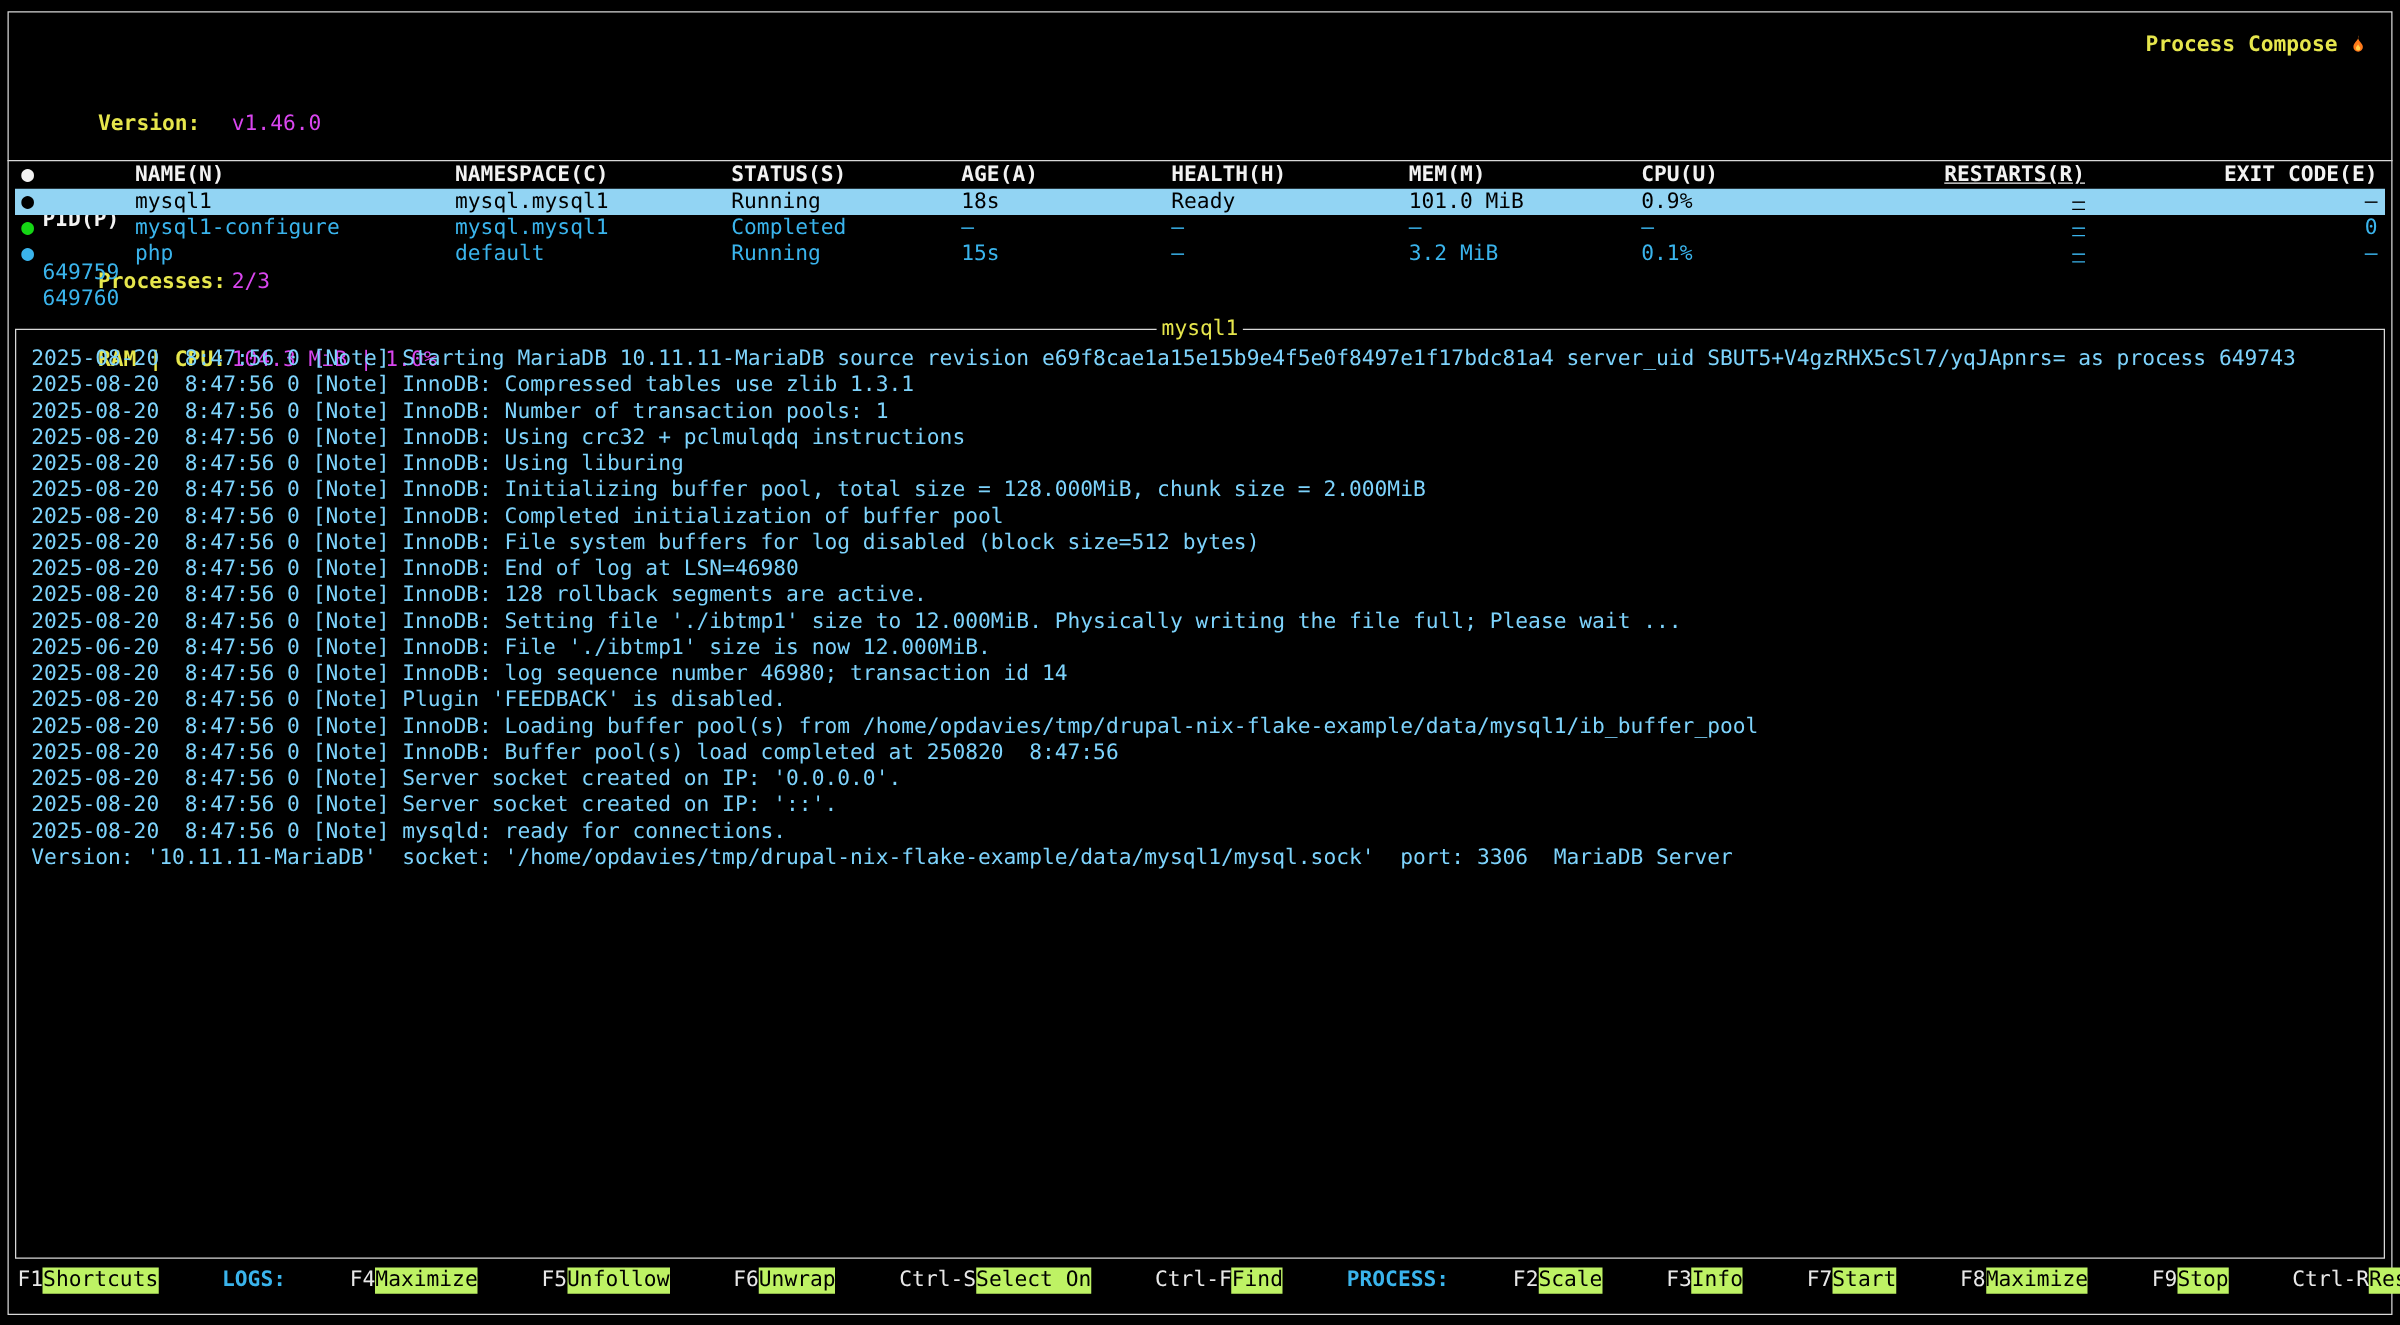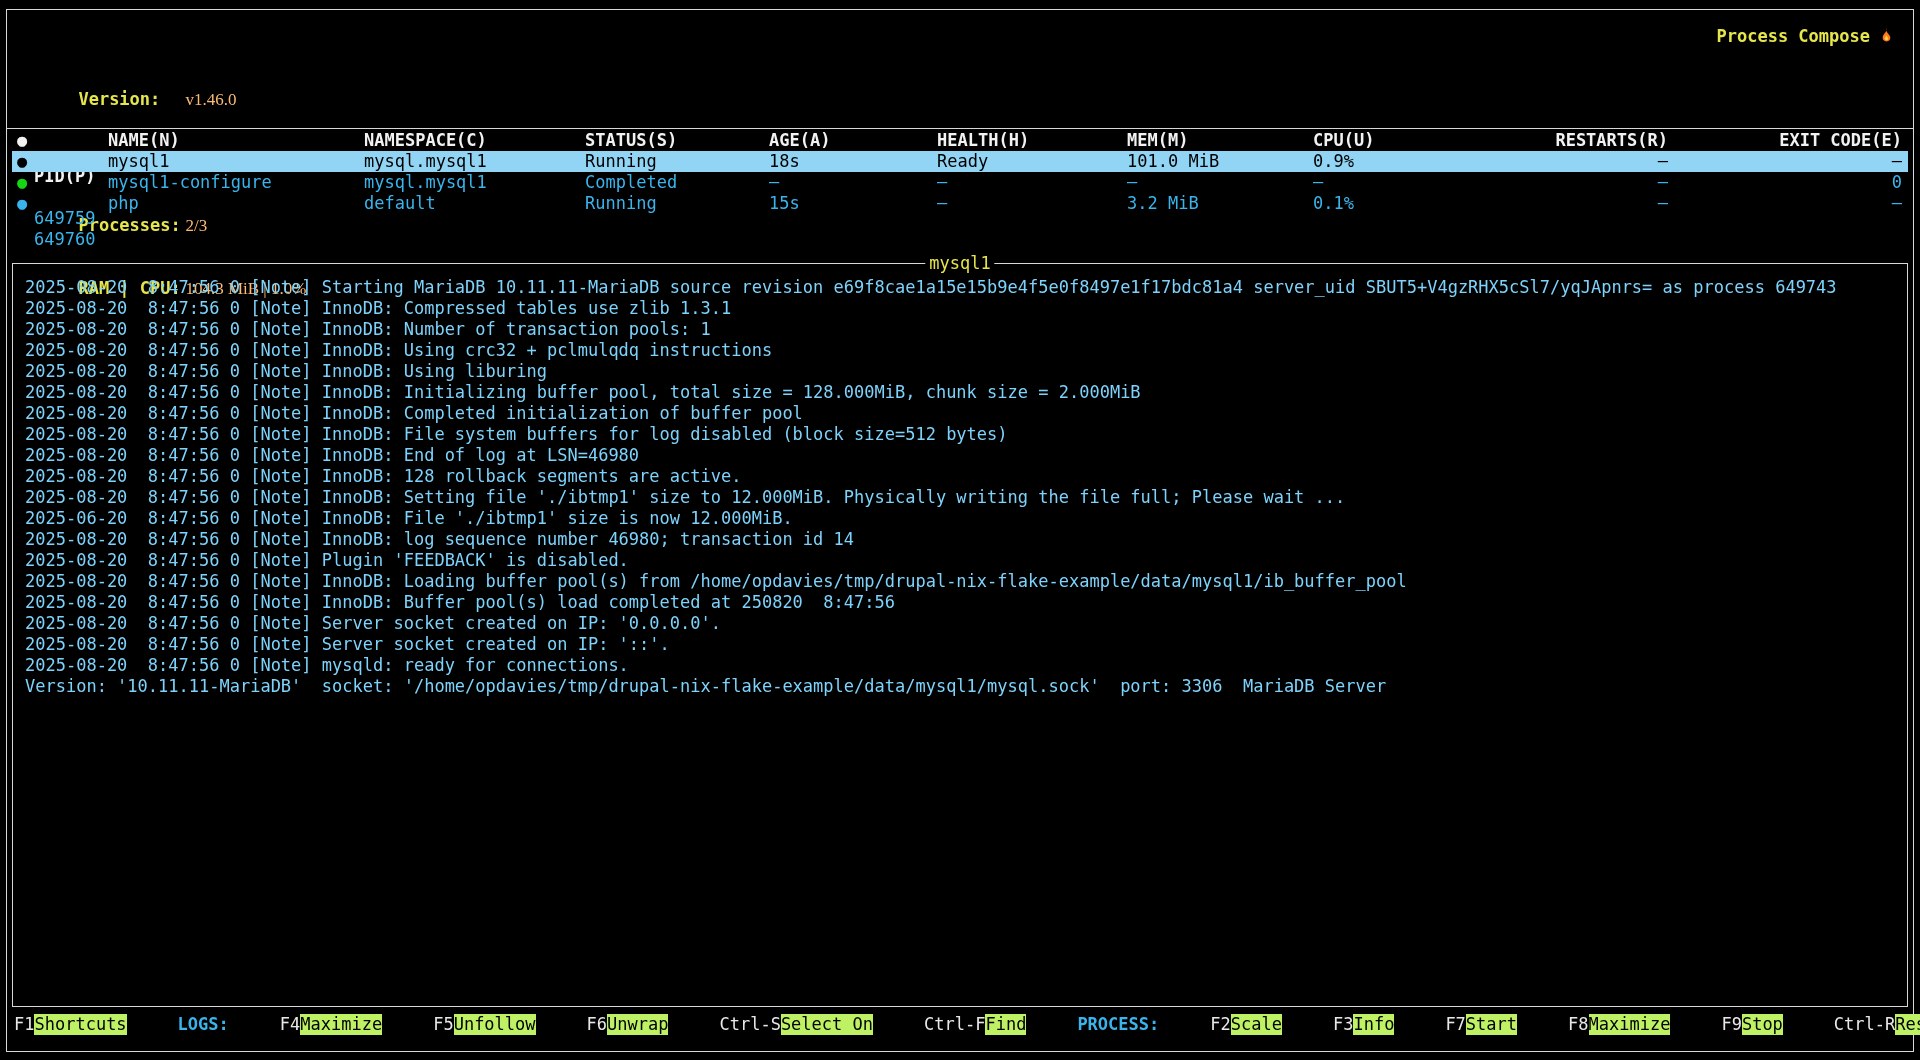--- a/index.html
+++ b/index.html
@@ -14,21 +14,21 @@
   
   .frame { position:absolute; left:6px; right:6px; top:9px; bottom:8px;
            border:1px solid #d8d8d8; pointer-events:none; }
   .divider { position:absolute; left:6px; right:6px; top:128px;
              border-top:1px solid #d8d8d8; }
 
   
   .hdr { position:absolute; left:17px; top:26px; white-space:pre; }
   .hdr-line { height:21px; }
   .hdr-label { display:inline-block; width:107px; color:#e6e64c; font-weight:bold; }
-  .hdr-value { color:#fdba74;font-family:Liberation Serif, serif; }
+  .hdr-value { color:#d946ef; }
   .app-title { position:absolute; right:24px; top:26px; height:21px;
                display:flex; align-items:center; gap:7px;
                color:#e6e64c; font-weight:bold; white-space:pre; }
   .flame { width:19px; height:19px; display:inline-block; }
 
   
   .thead, .trow { position:absolute; left:12px; width:1896px; height:21px; }
   .thead { top:130px; font-weight:bold; color:#f2f2f2; }
   .r0 { top:151px; } .r1 { top:172px; } .r2 { top:193px; }
   .trow { color:#3ab4ec; }
@@ -36,21 +36,21 @@
   .cell { position:absolute; top:0; white-space:pre; }
   .c-bullet   { left:5px; }
   .c-pid      { left:22px;margin-top:36px; }
   .c-name     { left:96px; }
   .c-ns       { left:352px; }
   .c-status   { left:573px; }
   .c-age      { left:757px; }
   .c-health   { left:925px; }
   .c-mem      { left:1115px; }
   .c-cpu      { left:1301px; }
-  .c-restarts { right:240px; text-align:center; }
+  .c-restarts { right:240px; text-align:center;text-decoration:underline; }
   .c-exit     { right:6px;  text-align:right; }
   .bullet-green { color:#15d615; }
   .bullet-blue  { color:#3ab4ec; }
   .trow.selected .c-bullet { color:#000; }
 
   
   .logbox { position:absolute; left:12px; top:263px; width:1896px; height:744px;
             border:1px solid #d8d8d8; }
   .logbox-title { position:absolute; top:-11px; left:50%; transform:translateX(-50%);
                   background:#000; padding:0 4px; color:#e6e64c; height:21px; }

